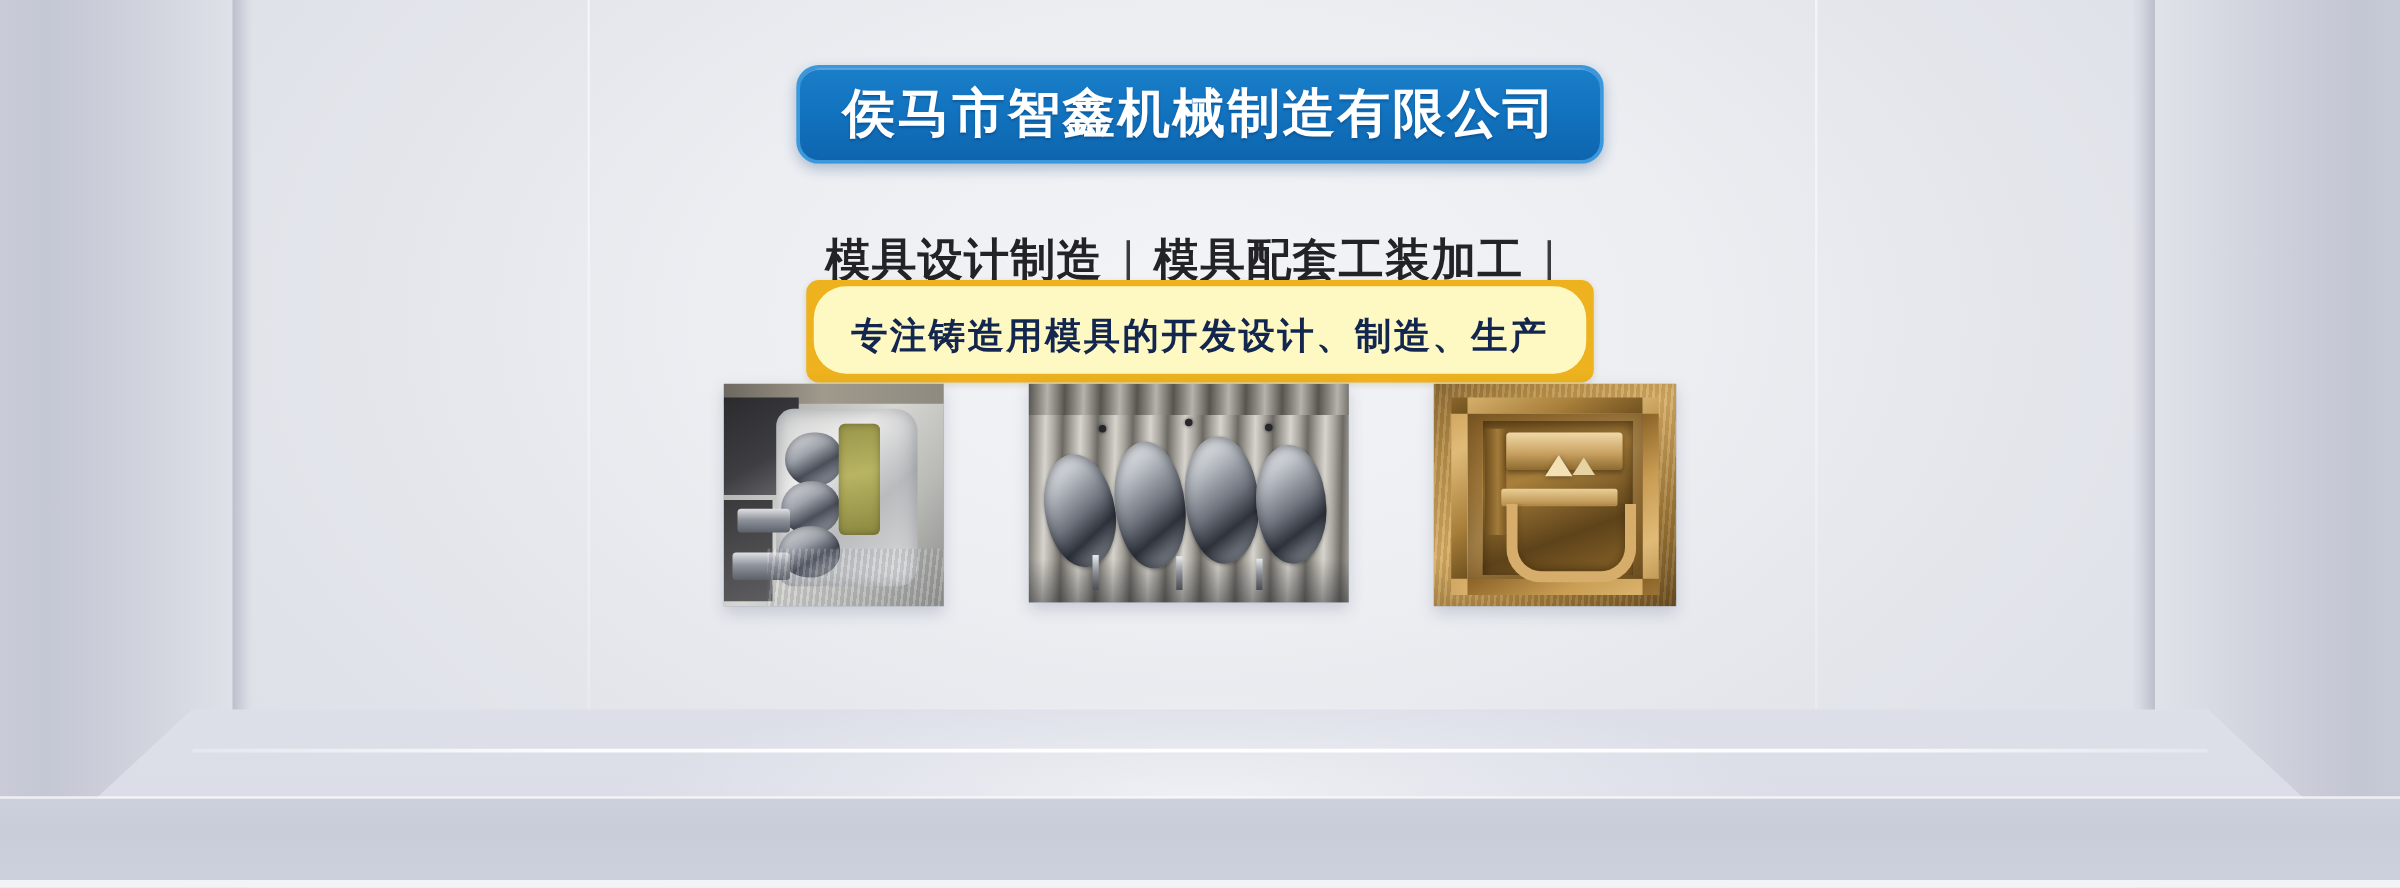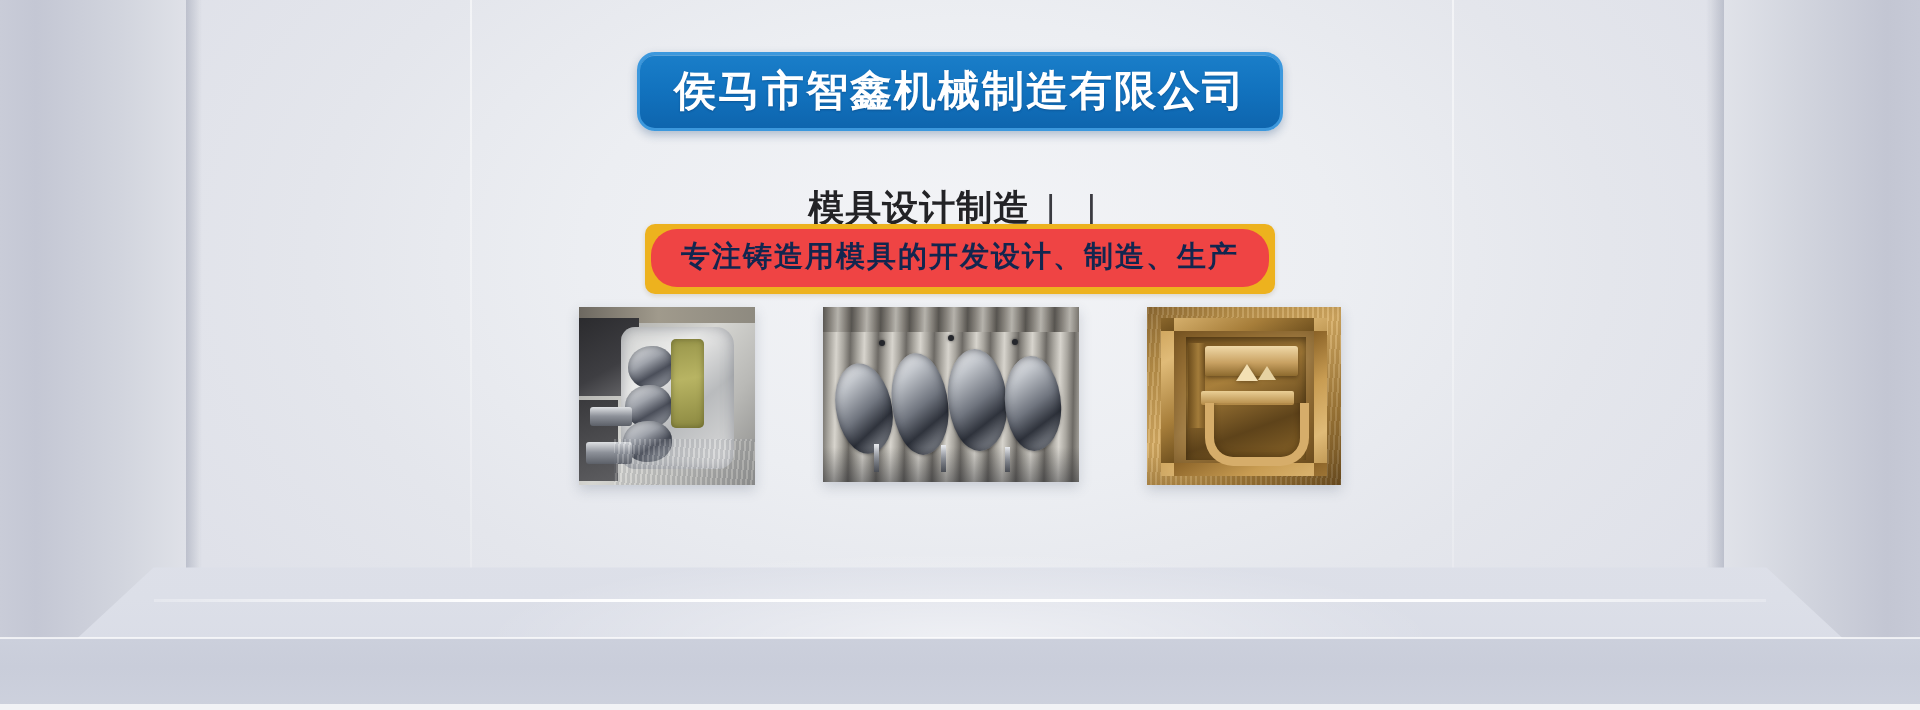--- a/index.html
+++ b/index.html
@@ -177,23 +177,23 @@
     text-align: center;
   }
   .tagline-outer {
     display: inline-block;
     background: #edb21e;
     border-radius: 10px;
     padding: 5px 6px 7px 6px;
     box-shadow: 0 2px 5px rgba(120,90,10,0.18);
   }
   .tagline-inner {
-    background: #ef4444;
+    background: #fef9c3;
     border-radius: 26px;
-    padding: 8px 30px 10px 30px;
+    padding: 20px 30px 10px 30px;
     white-space: nowrap;
   }
   .tagline-text {
     font-size: 29px;
     font-weight: bold;
     color: #12264f;
     letter-spacing: 2px;
   }
 
   
@@ -421,20 +421,21 @@
     <div class="title-wrap">
       <div class="title-box">
         <div class="title-text">侯马市智鑫机械制造有限公司</div>
       </div>
     </div>
 
     <div class="services">
       <div class="services-inner">
         <span class="svc-item">模具设计制造</span>
         <span class="svc-sep">|</span>
+        <span class="svc-item">模具配套工装加工</span>
         <span class="svc-sep">|</span>
       </div>
     </div>
 
     <div class="tagline-wrap">
       <div class="tagline-outer">
         <div class="tagline-inner">
           <span class="tagline-text">专注铸造用模具的开发设计、制造、生产</span>
         </div>
       </div>

